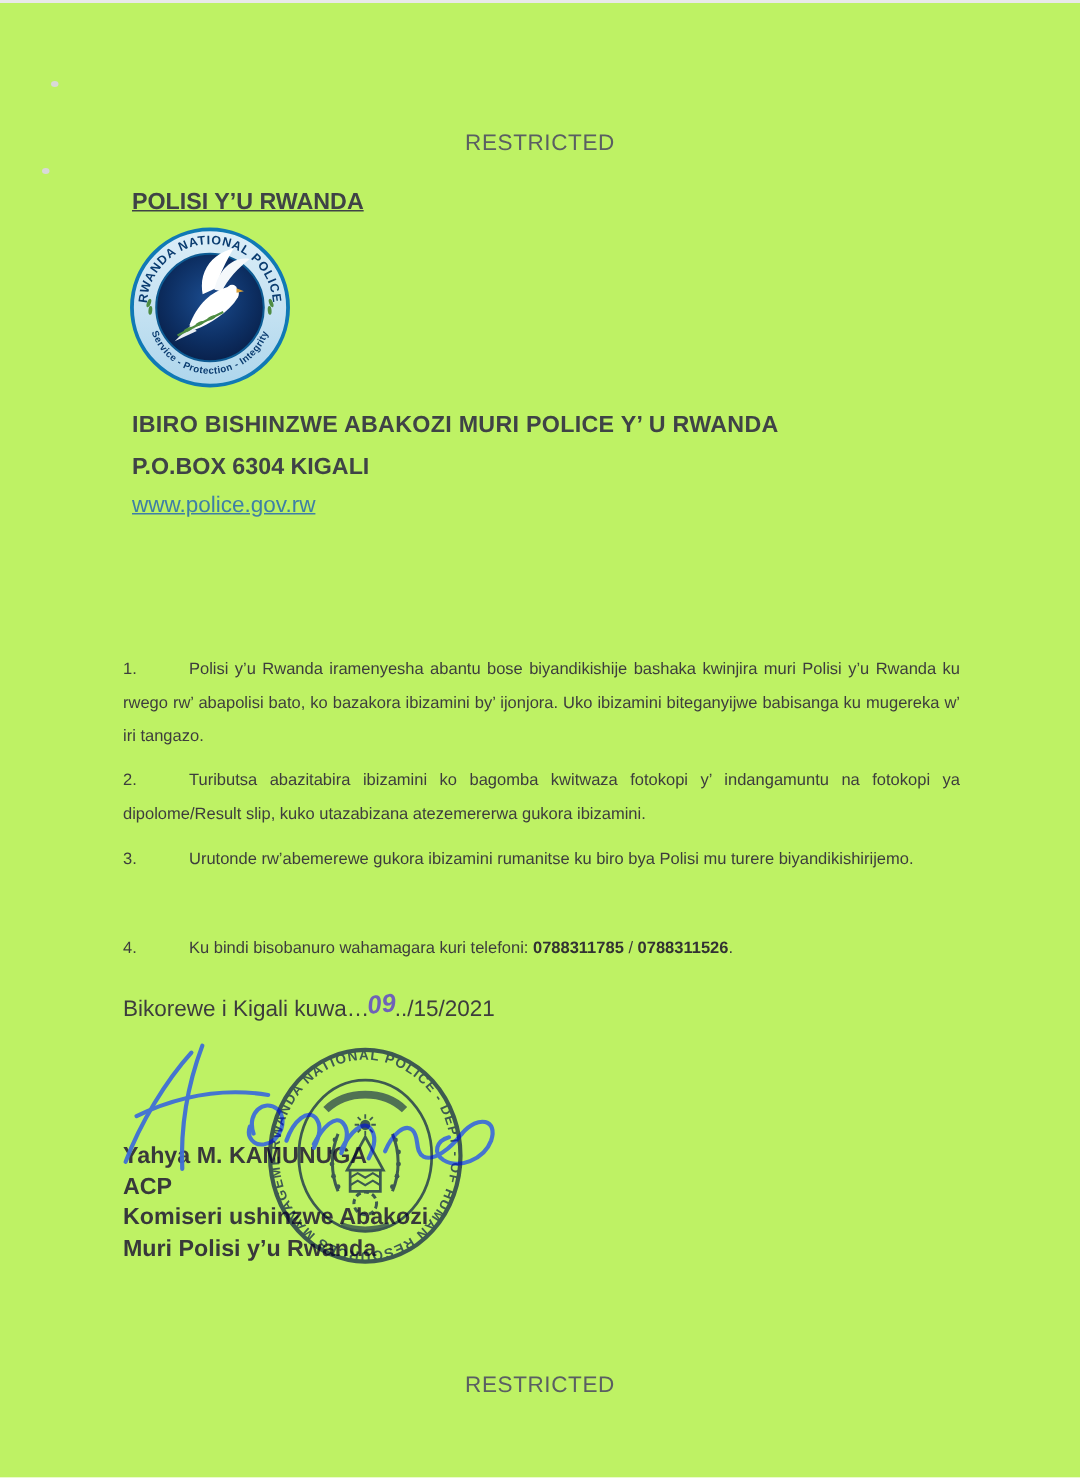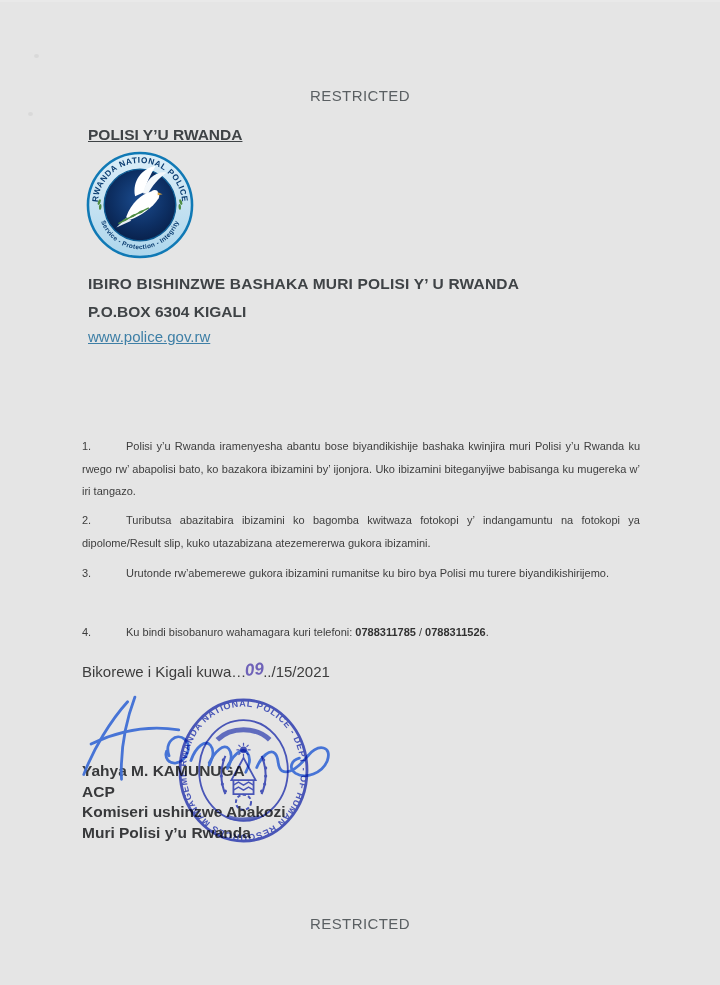--- a/index.html
+++ b/index.html
@@ -1,17 +1,17 @@
 <!DOCTYPE html>
 <html><head>
 <meta charset="utf-8">
 <style>
   html,body{margin:0;padding:0;background:#ffffff;}
   .page{
-    position:relative;width:720px;height:985px;background:#e5e5e5;overflow:hidden;
+    position:relative;width:720px;height:985px;background:#bef264;overflow:hidden;
     font-family:"Liberation Sans", sans-serif;color:#3d3d3d;
   }
   .scan-edge{position:absolute;top:0;left:0;right:0;height:2px;background:#e9e9e9;}
   .speck{position:absolute;background:#d9d9d9;border-radius:50%;}
   .restricted{
     position:absolute;left:0;width:720px;text-align:center;
     font-size:15px;color:#5a5f62;letter-spacing:.4px;
   }
   .org-title{position:absolute;left:88px;top:126px;font-weight:bold;font-size:15.5px;color:#3f4346;text-decoration:underline;}
   .logo-wrap{position:absolute;left:86px;top:151px;width:108px;height:108px;}
@@ -90,21 +90,21 @@
         <circle cx="70" cy="43" r="3.4" fill="#ffffff"></circle>
         <path d="M73,42 L78,44 L73,45 Z" fill="#d9a13a"></path>
         <path d="M33,74 C44,68 54,63 64,58" stroke="#4e8c42" stroke-width="1.5" fill="none"></path>
         <ellipse cx="40" cy="70" rx="3" ry="1.2" fill="#4e8c42" transform="rotate(-25 40 70)"></ellipse>
         <ellipse cx="48" cy="66" rx="3" ry="1.2" fill="#4e8c42" transform="rotate(-25 48 66)"></ellipse>
         <ellipse cx="56" cy="62" rx="3" ry="1.2" fill="#4e8c42" transform="rotate(-25 56 62)"></ellipse>
       </g>
     </svg>
   </div>
 
-  <div class="dept-line">IBIRO BISHINZWE BASHAKA MURI POLISI Y’ U RWANDA</div>
+  <div class="dept-line">IBIRO BISHINZWE ABAKOZI MURI POLICE Y’ U RWANDA</div>
   <div class="pobox-line">P.O.BOX 6304 KIGALI</div>
   <a class="website" href="#">www.police.gov.rw</a>
 
 
   <p class="para" style="top:435px;"><span class="pnum">1.</span><span>Polisi y’u Rwanda iramenyesha abantu bose biyandikishije bashaka kwinjira muri Polisi y’u Rwanda ku rwego rw’ abapolisi bato, ko bazakora ibizamini by’ ijonjora. Uko ibizamini biteganyijwe babisanga ku mugereka w’ iri tangazo.</span></p>
 
   <p class="para" style="top:509px;"><span class="pnum">2.</span><span>Tuributsa abazitabira ibizamini ko bagomba kwitwaza fotokopi y’ indangamuntu na fotokopi ya dipolome/Result slip, kuko utazabizana atezemererwa gukora ibizamini.</span></p>
 
   <p class="para" style="top:562px;"><span class="pnum">3.</span><span>Urutonde rw’abemerewe gukora ibizamini rumanitse ku biro bya Polisi mu turere biyandikishirijemo.</span></p>
 

